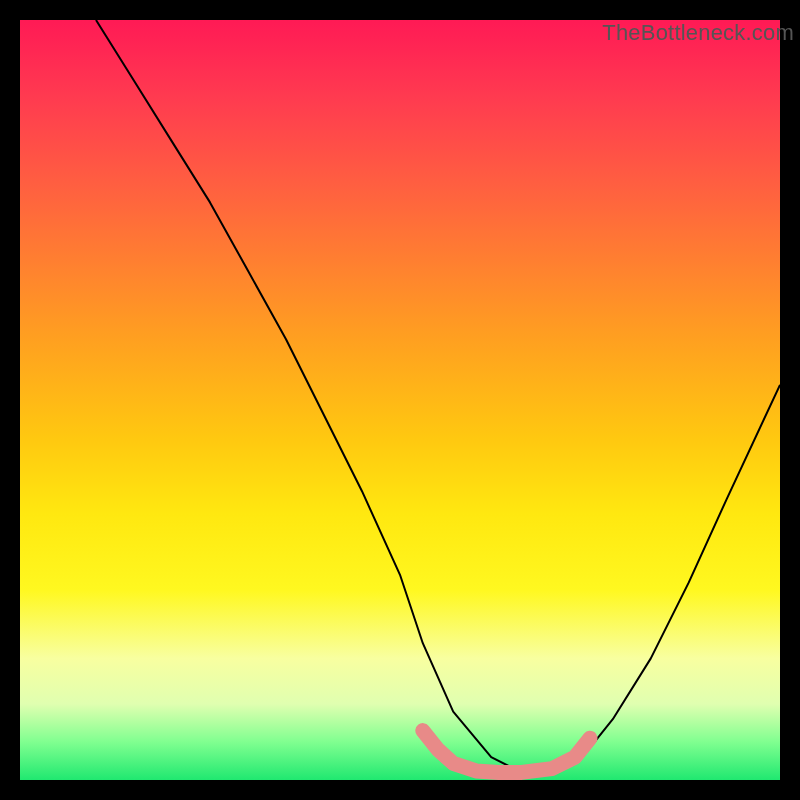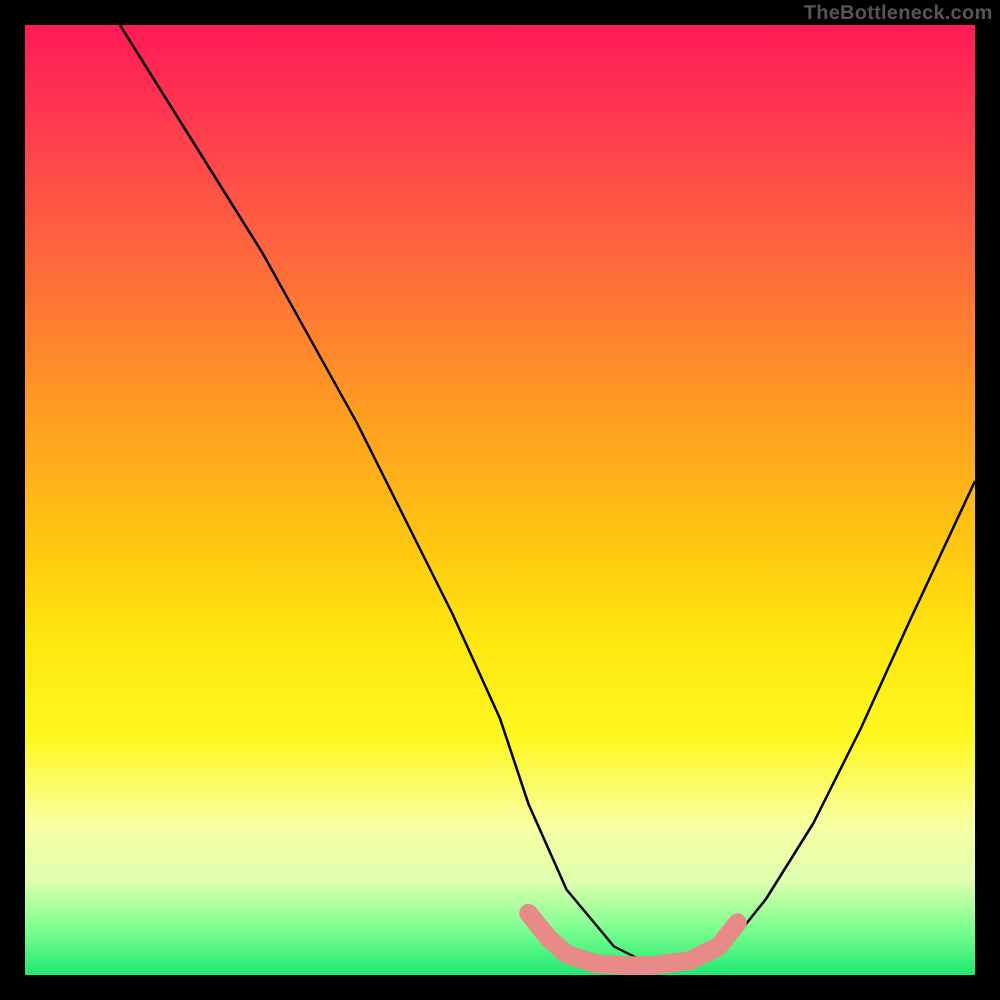--- a/index.html
+++ b/index.html
@@ -28,25 +28,25 @@
       #ffe810 65%,
       #fff820 75%,
       #f8ffa0 84%,
       #e0ffb0 90%,
       #80ff90 95%,
       #20e870 100%
     );
   }
   .watermark {
     position: absolute;
-    top: 2px;
+    top: 20px;
     right: 6px;
     color: #555;
-    font-size: 16px;
-    font-weight: 700;
+    font-size: 22px;
+    font-weight: 400;
     z-index: 10;
     letter-spacing: 0.2px;
   }
   svg.curve {
     position: absolute;
     left: 0;
     top: 0;
     width: 100%;
     height: 100%;
   }

